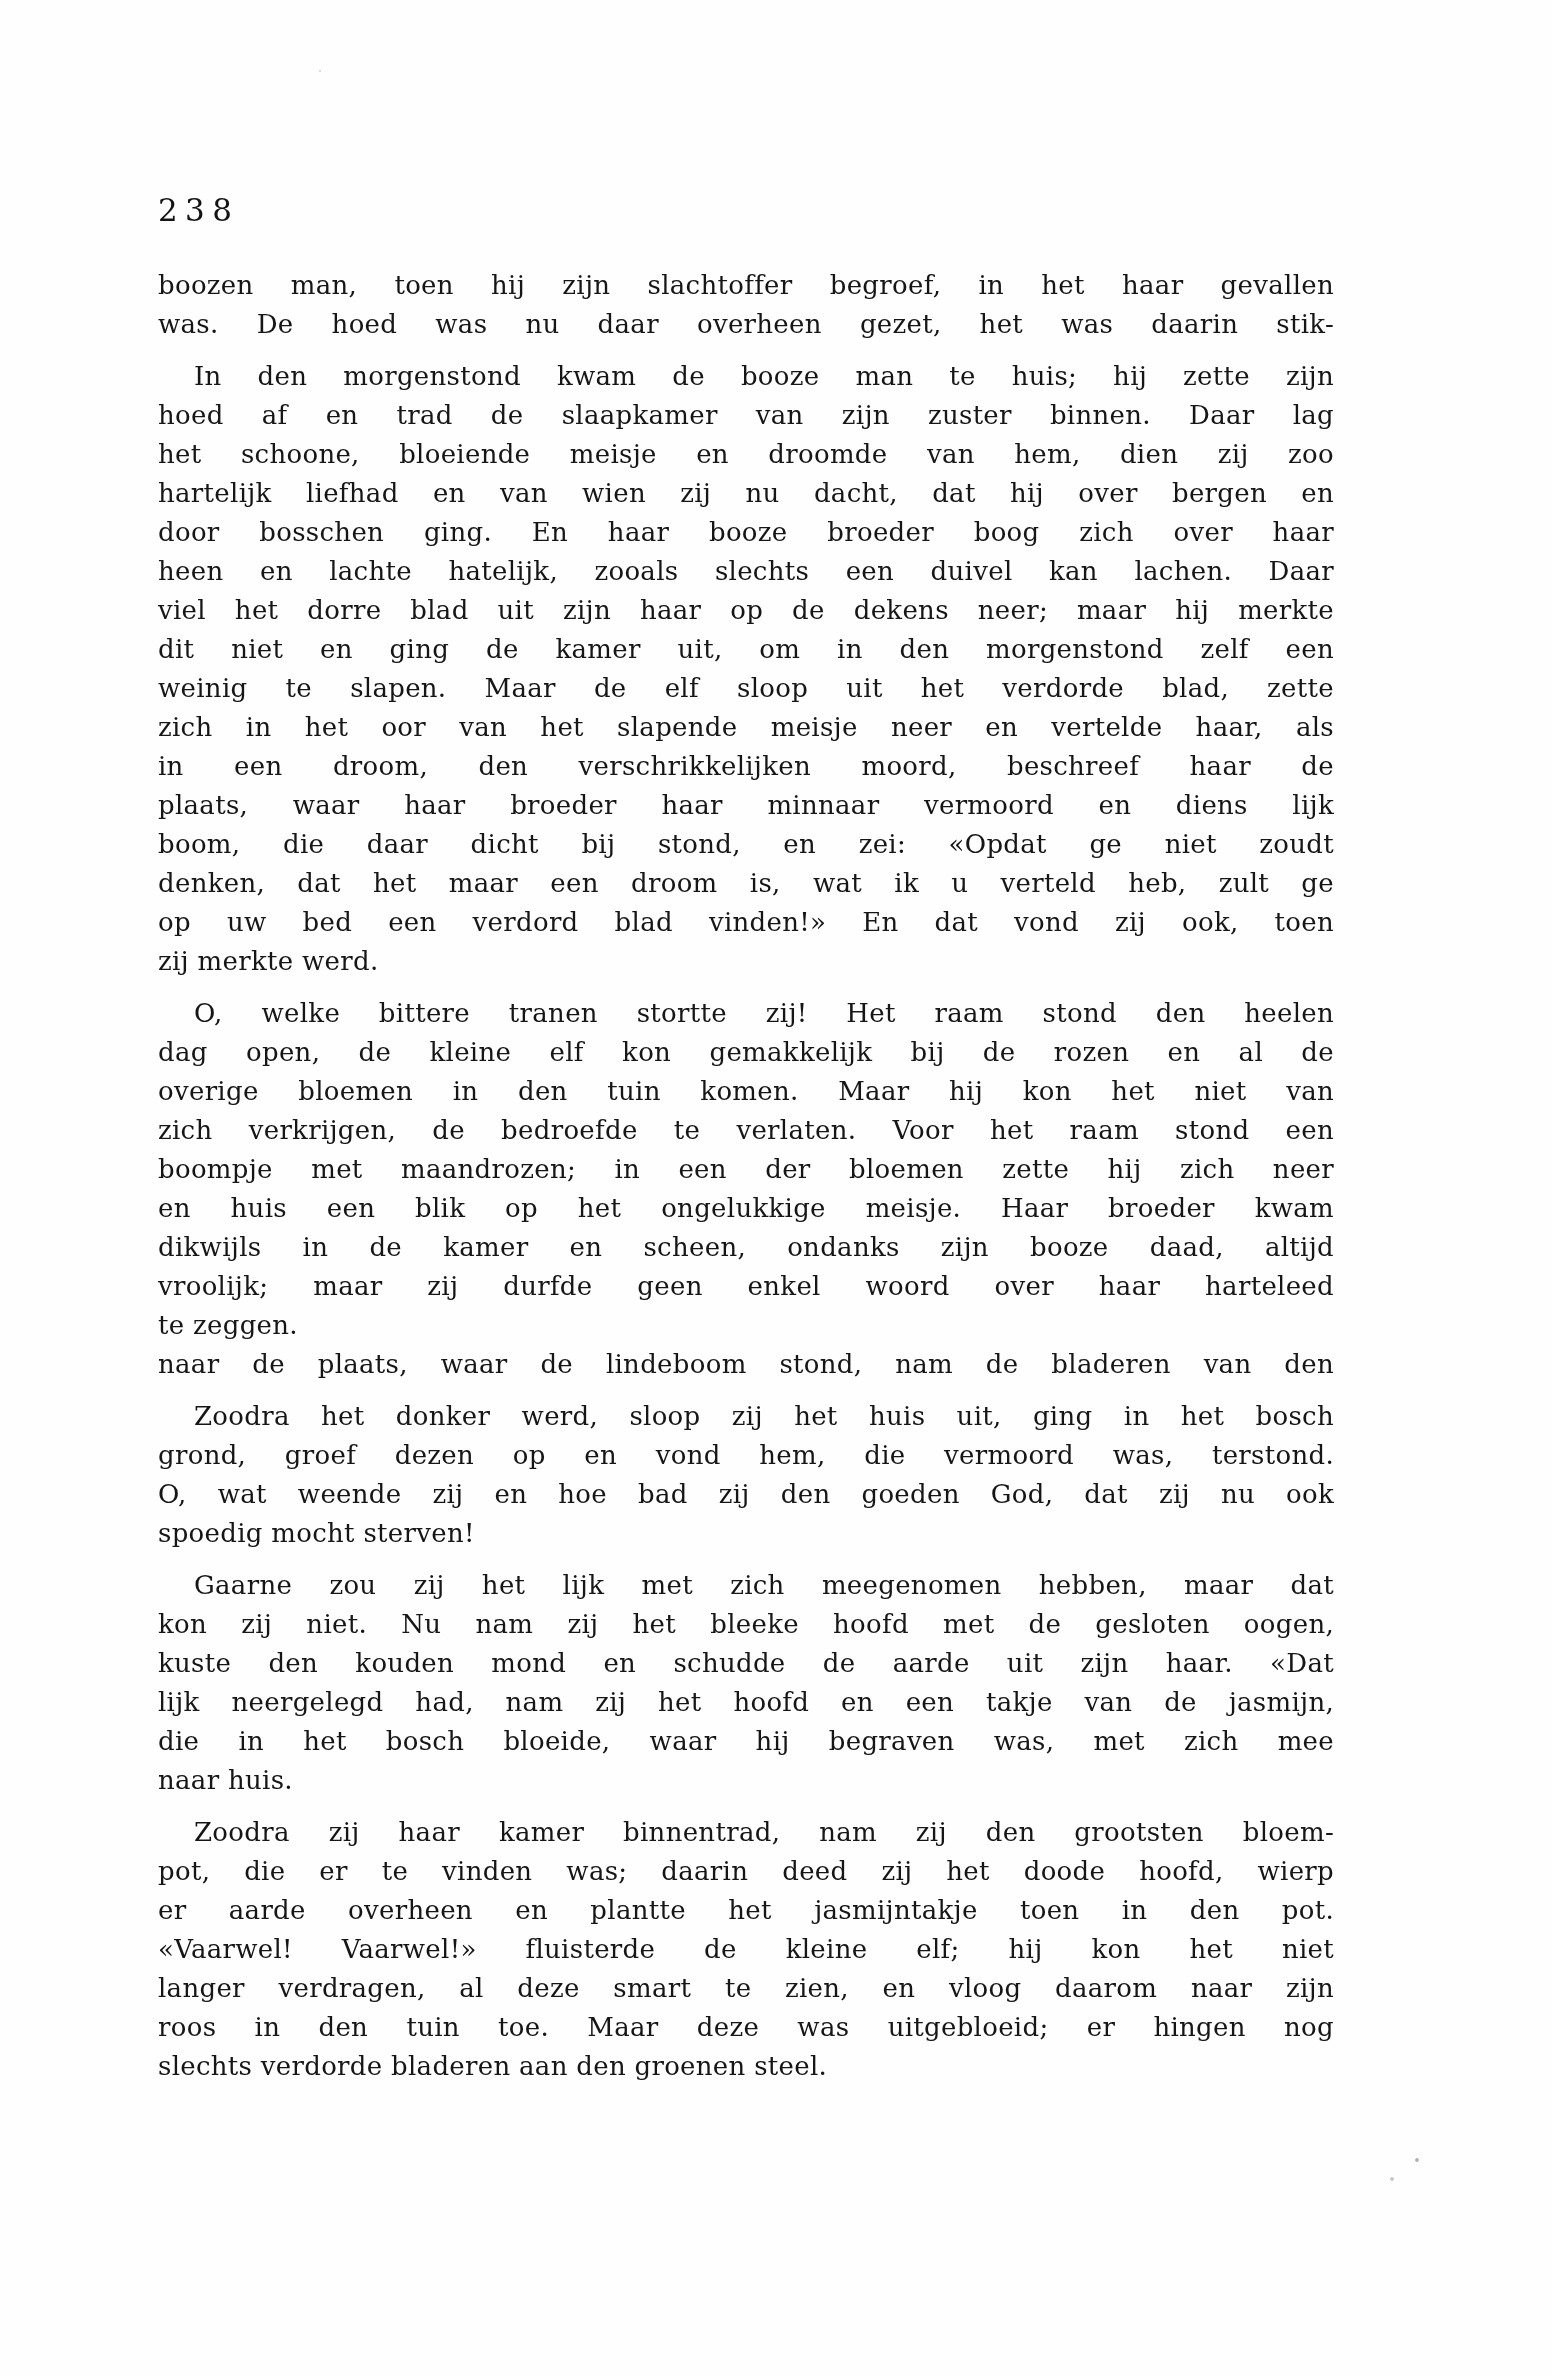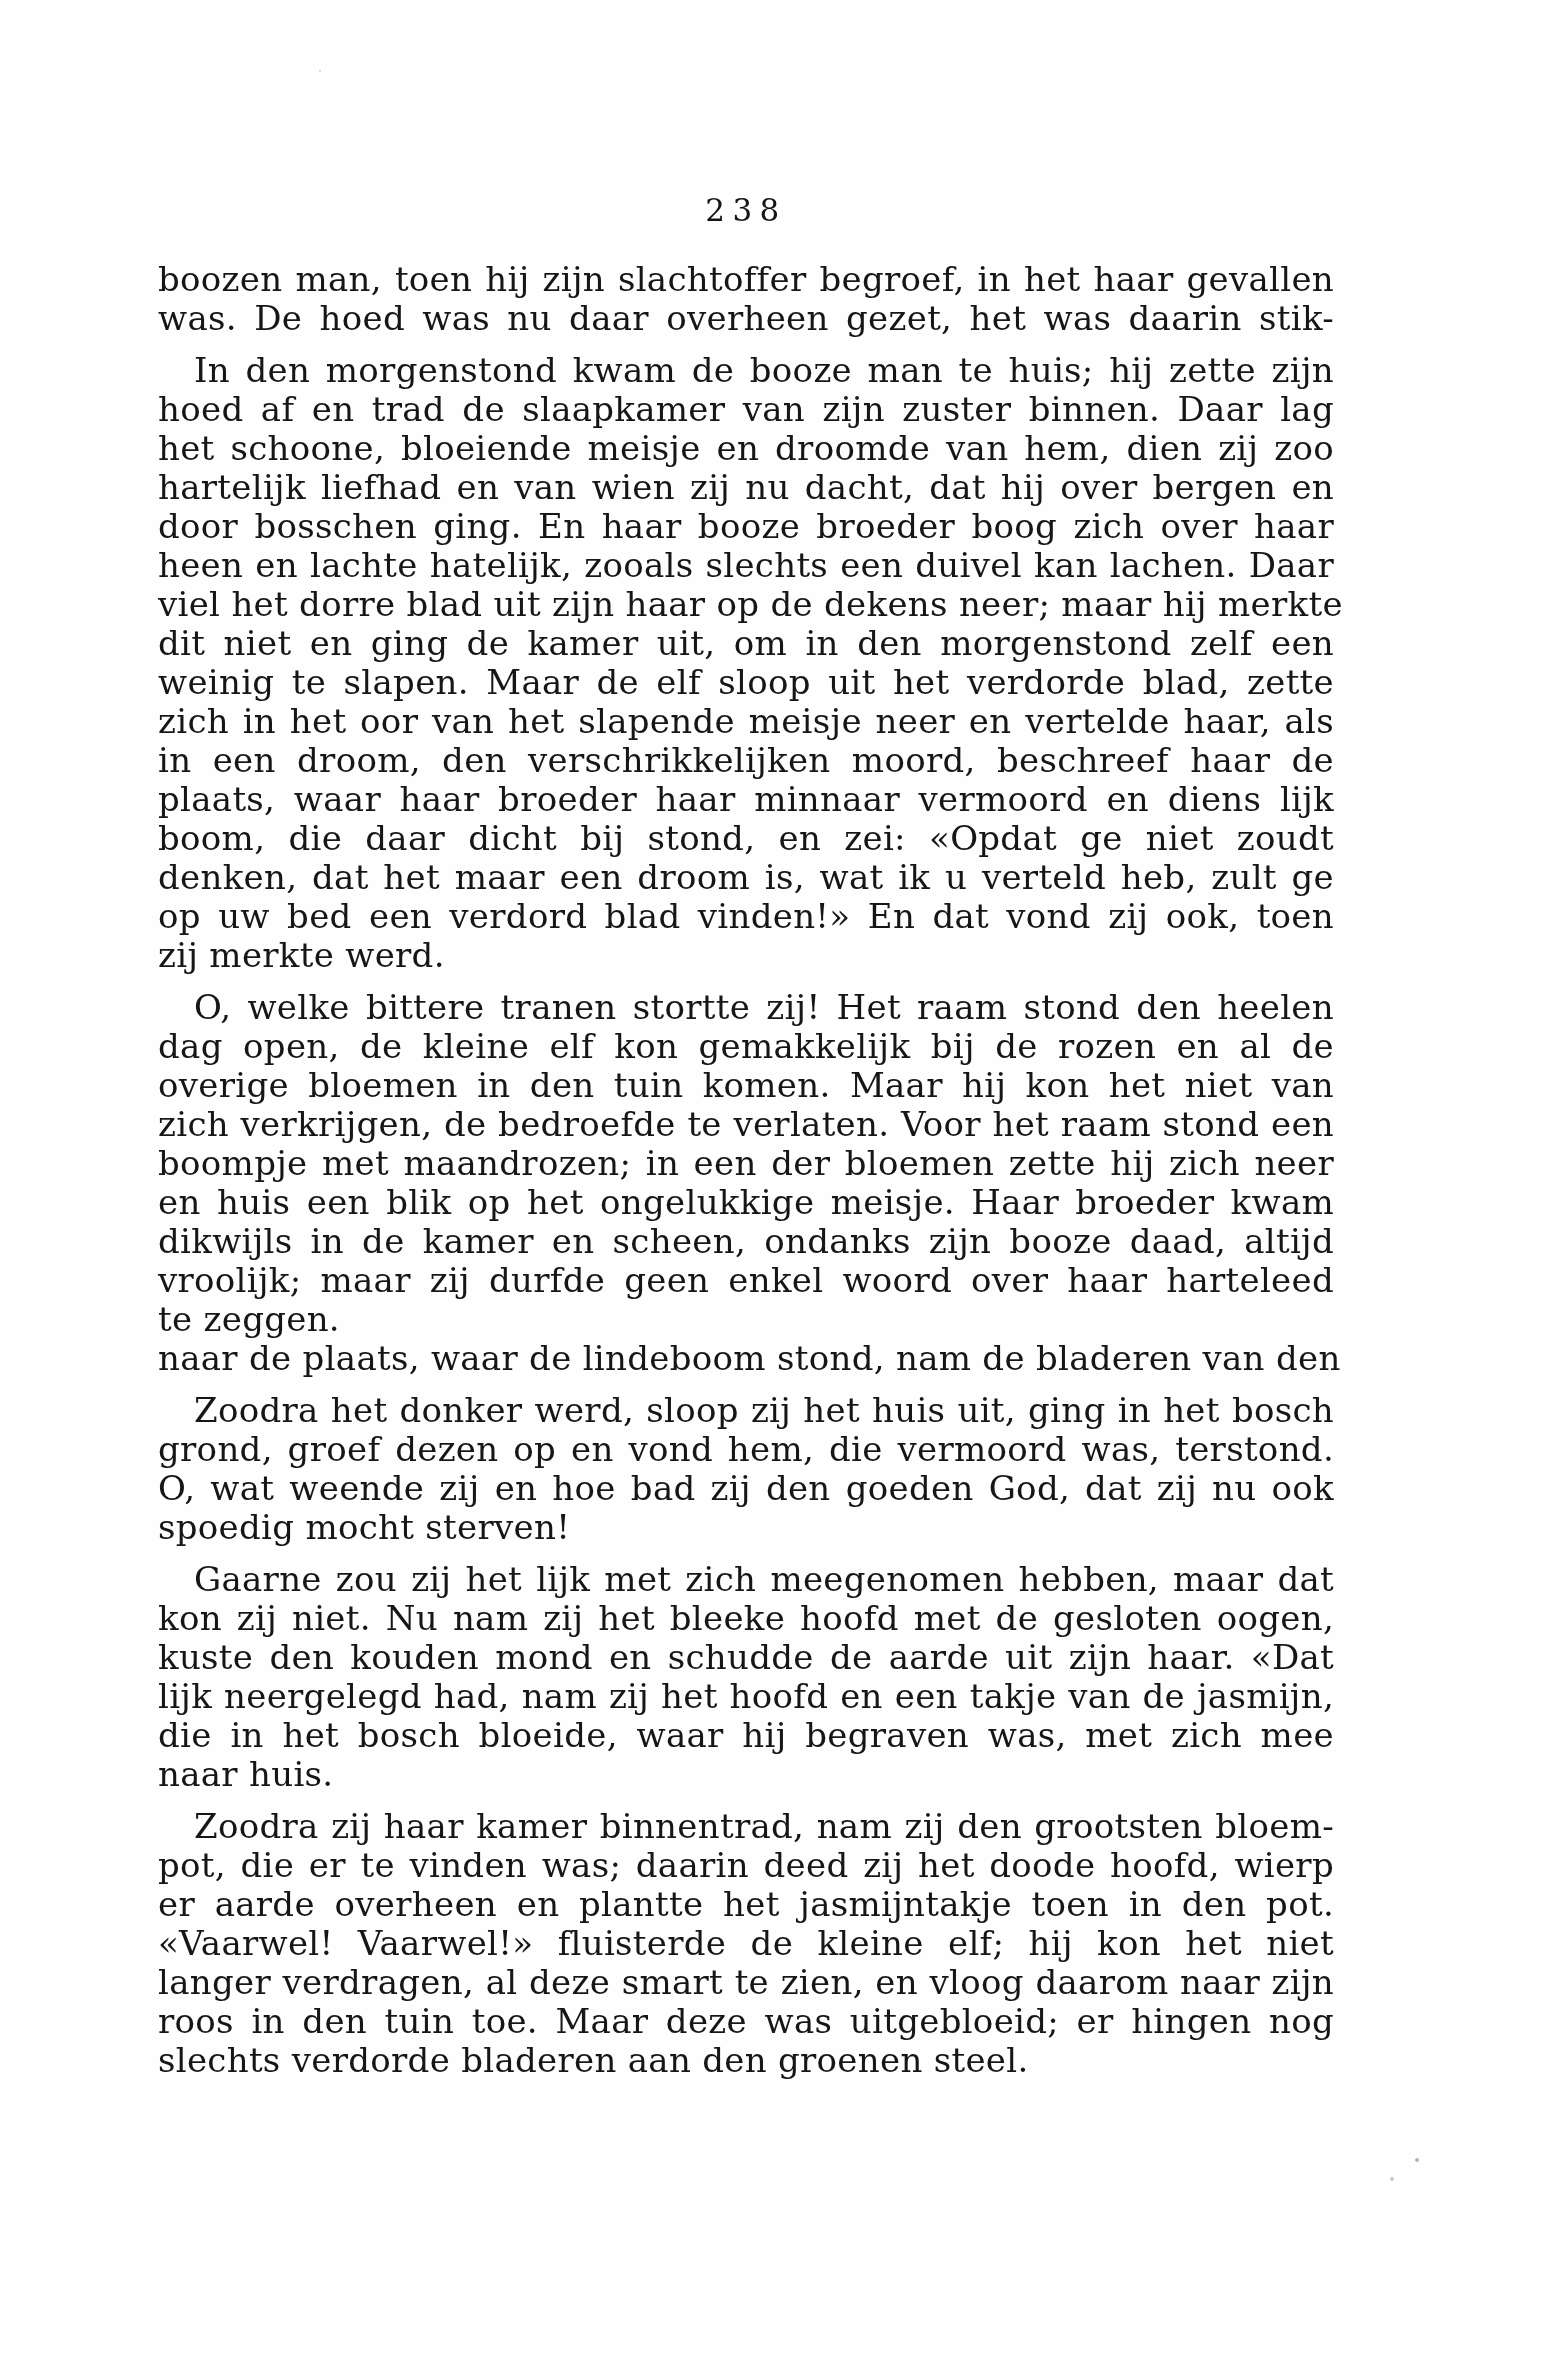--- a/index.html
+++ b/index.html
@@ -24,31 +24,30 @@
       radial-gradient(circle at 1417px 2160px, rgba(40,40,40,0.35) 0 1.5px, transparent 2.2px),
       radial-gradient(circle at 1392px 2179px, rgba(40,40,40,0.25) 0 1.5px, transparent 2.2px),
       radial-gradient(circle at 320px 71px, rgba(60,60,60,0.18) 0 0.7px, transparent 1.5px),
       #fefefe;
   }
   .page-number {
     position: absolute;
     top: 192px;
     left: 158px;
     width: 1176px;
-    text-align: center;
     font-size: 31px;
     letter-spacing: 7.4px;
     color: #141414;
   }
   .text-block {
     position: absolute;
-    top: 260px;
+    top: 266px;
     left: 158px;
     width: 1176px;
-    font-size: 34px;
+    font-size: 26px;
     line-height: 39px;
     letter-spacing: 0.3px;
   }
   .paragraph { margin: 0; }
   .line {
     text-align: justify;
     text-align-last: justify;
     white-space: nowrap;
     height: 39px;
   }

